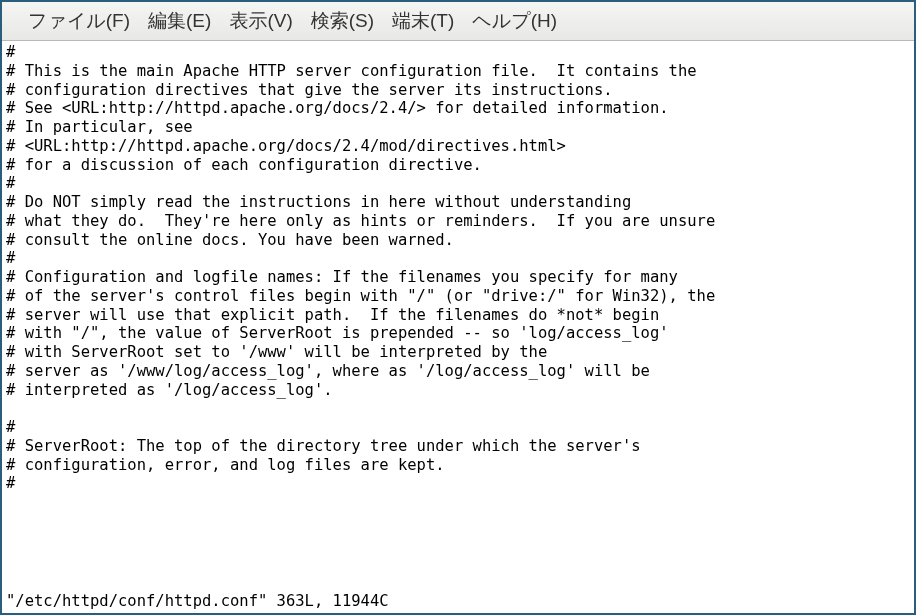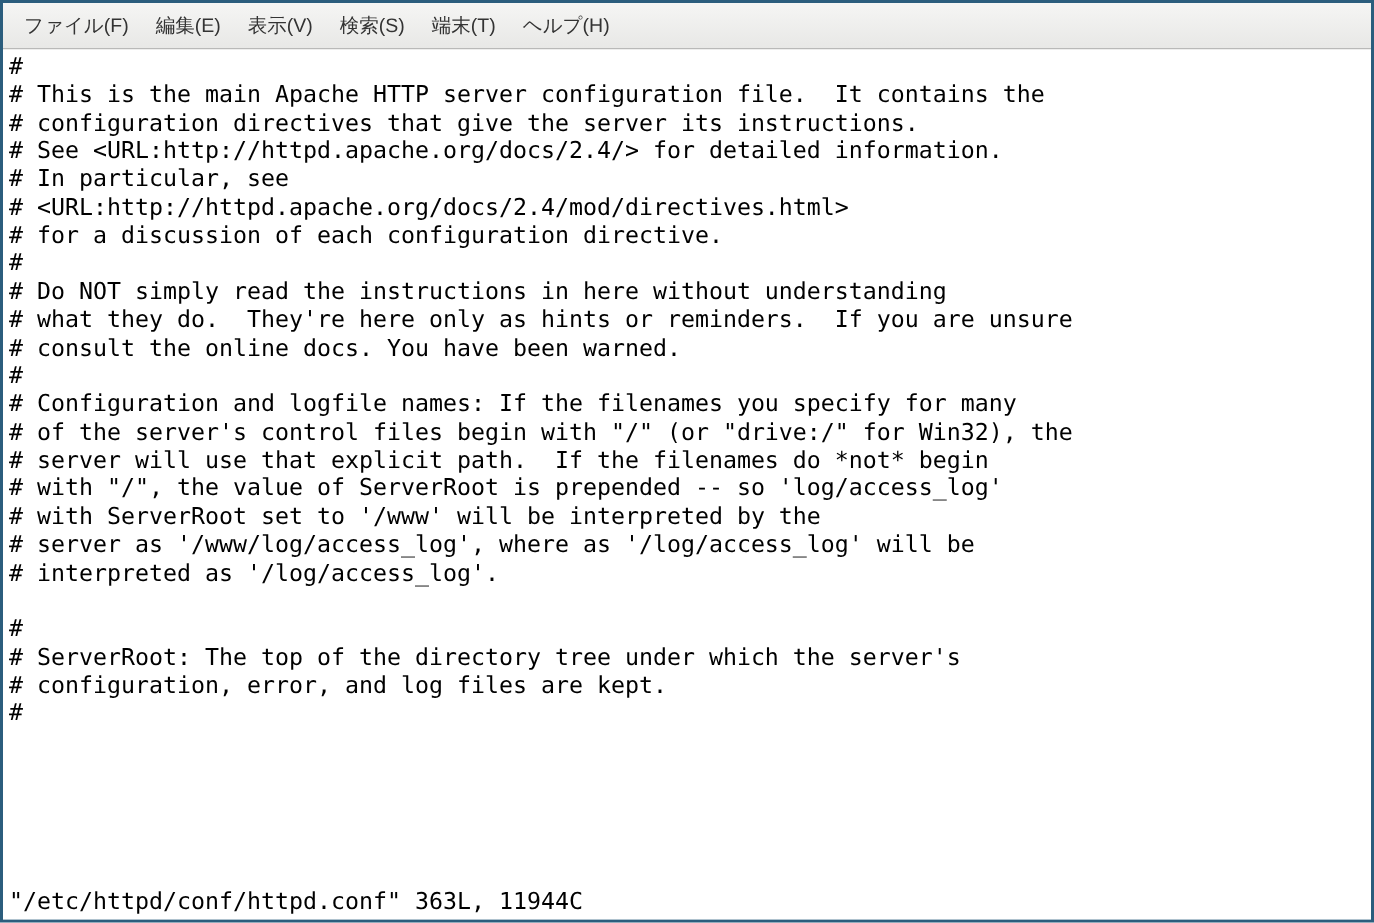--- a/index.html
+++ b/index.html
@@ -9,24 +9,24 @@
       background: #ffffff;
       font-family: sans-serif;
       border: 2px solid #2b5d7d;
       display: flex;
       flex-direction: column;
       overflow: hidden;
     }
     .menubar {
       background: linear-gradient(to bottom, #f5f5f4, #e8e8e6);
       border-bottom: 1px solid #b9b9b8;
-      padding: 4px 6px;
+      padding: 4px 18px;
       display: flex;
       gap: 2px;
-      font-size: 13px;
+      font-size: 19px;
       color: #333;
     }
     .menu-item {
       padding: 2px 8px;
       cursor: default;
     }
     .terminal {
       flex: 1;
       background: #ffffff;
       padding: 2px 4px;

